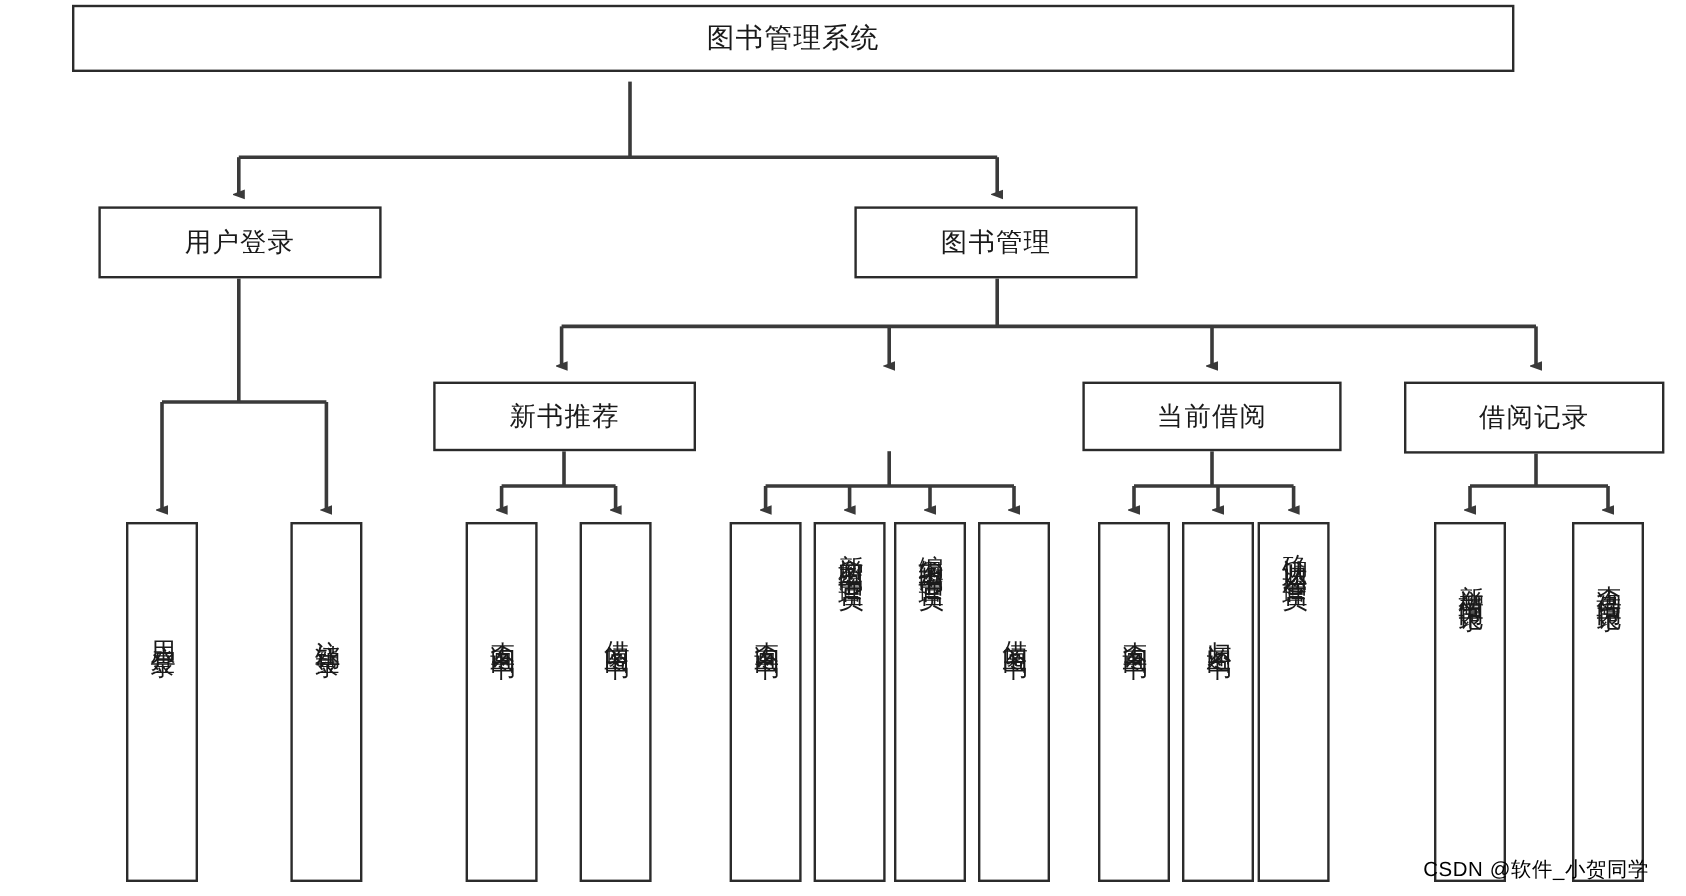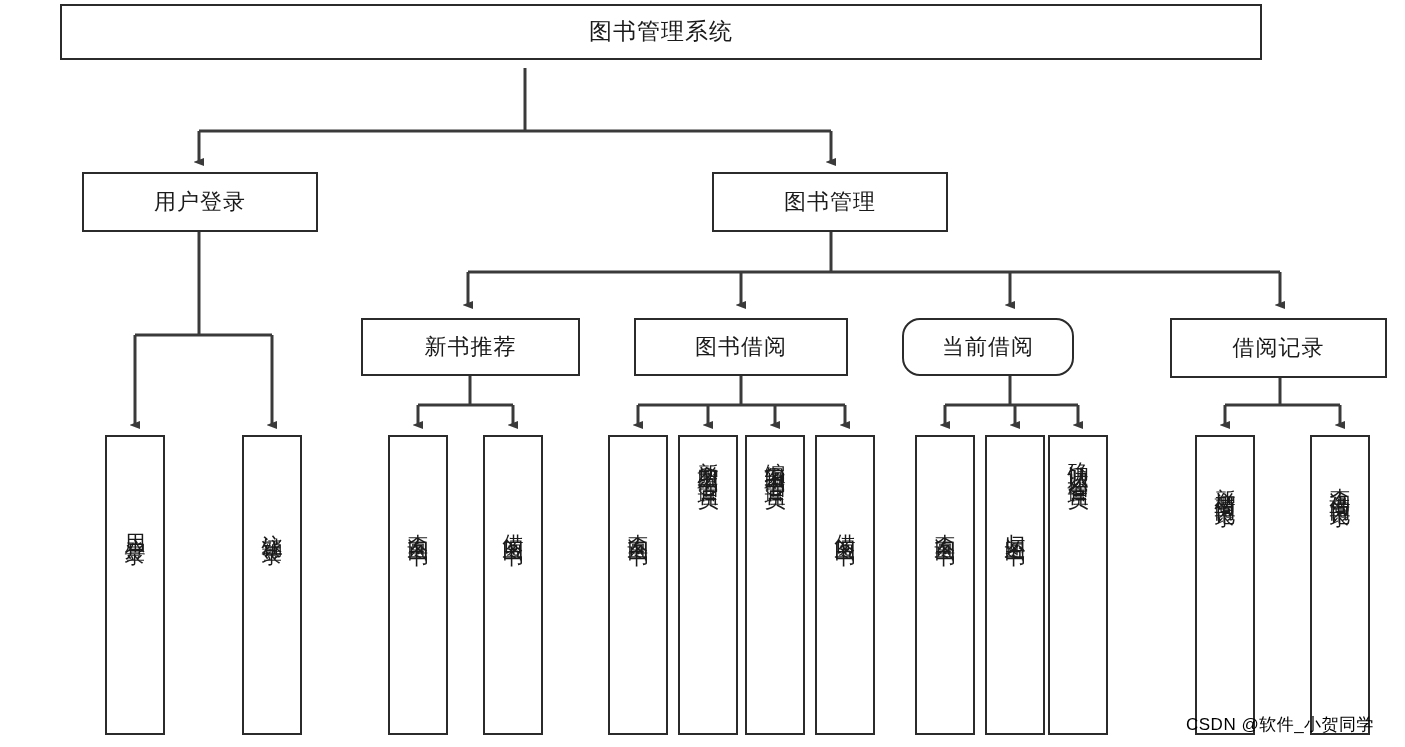--- a/index.html
+++ b/index.html
@@ -142,24 +142,21 @@
   <div class="node horiz" style="left:82px; top:172px; width:236px; height:60px;">
     <span>用户登录</span>
   </div>
   <div class="node horiz" style="left:712px; top:172px; width:236px; height:60px;text-align:right;">
     <span>图书管理</span>
   </div>
 
   <div class="node horiz" style="left:361px; top:318px; width:219px; height:58px;text-align:right;">
     <span>新书推荐</span>
   </div>
-  <div class="node horiz" style="left:634px; top:318px; width:214px; height:58px;">
-    <span>图书借阅</span>
-  </div>
-  <div class="node horiz" style="left:902px; top:318px; width:172px; height:58px;border-radius:18px;">
+  <div class="node horiz" style="left:902px; top:318px; width:216px; height:58px;">
     <span>当前借阅</span>
   </div>
   <div class="node horiz" style="left:1170px; top:318px; width:217px; height:60px;">
     <span>借阅记录</span>
   </div>
 
   <div class="node vert lower" style="left:105px; top:435px; width:60px; height:300px;">
     <span class="vtext">用户登录</span>
   </div>
   <div class="node vert lower" style="left:242px; top:435px; width:60px; height:300px;">

